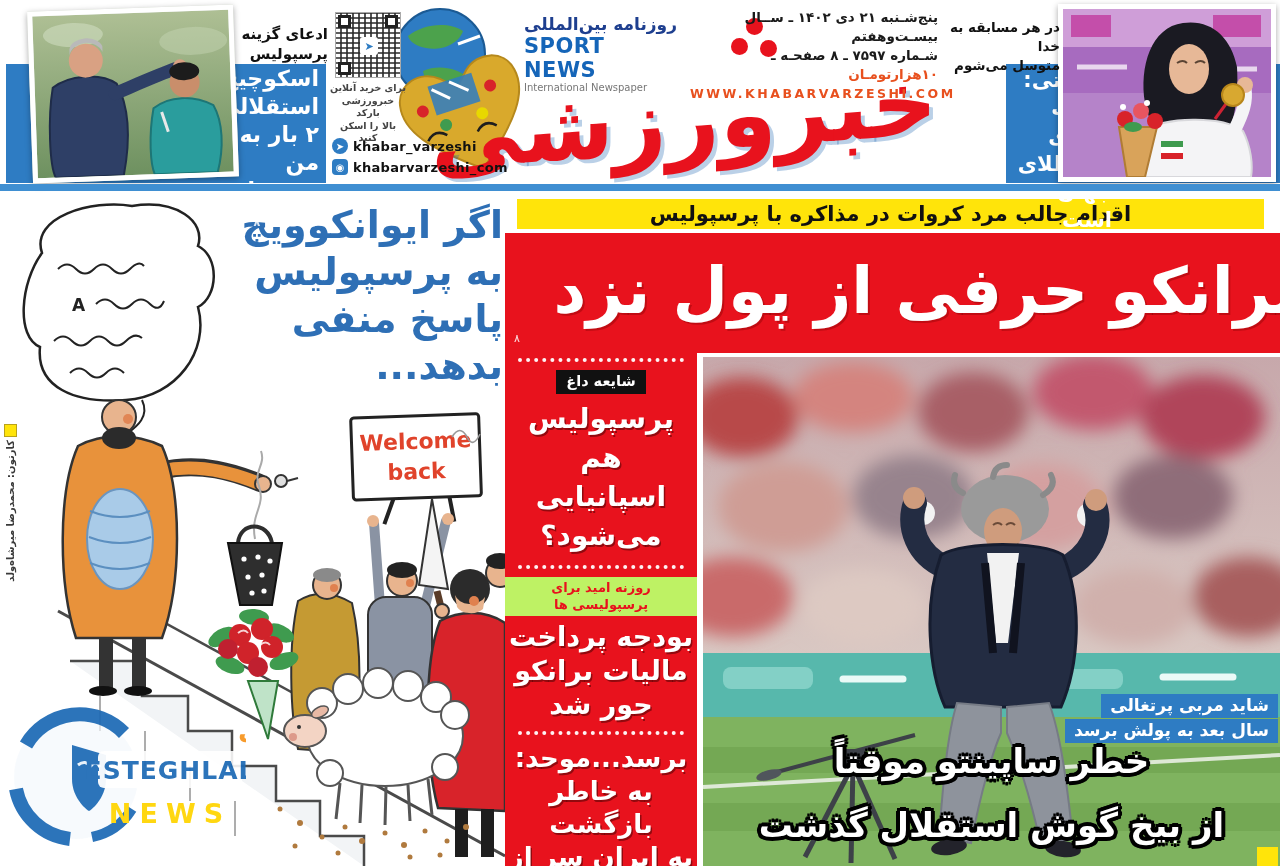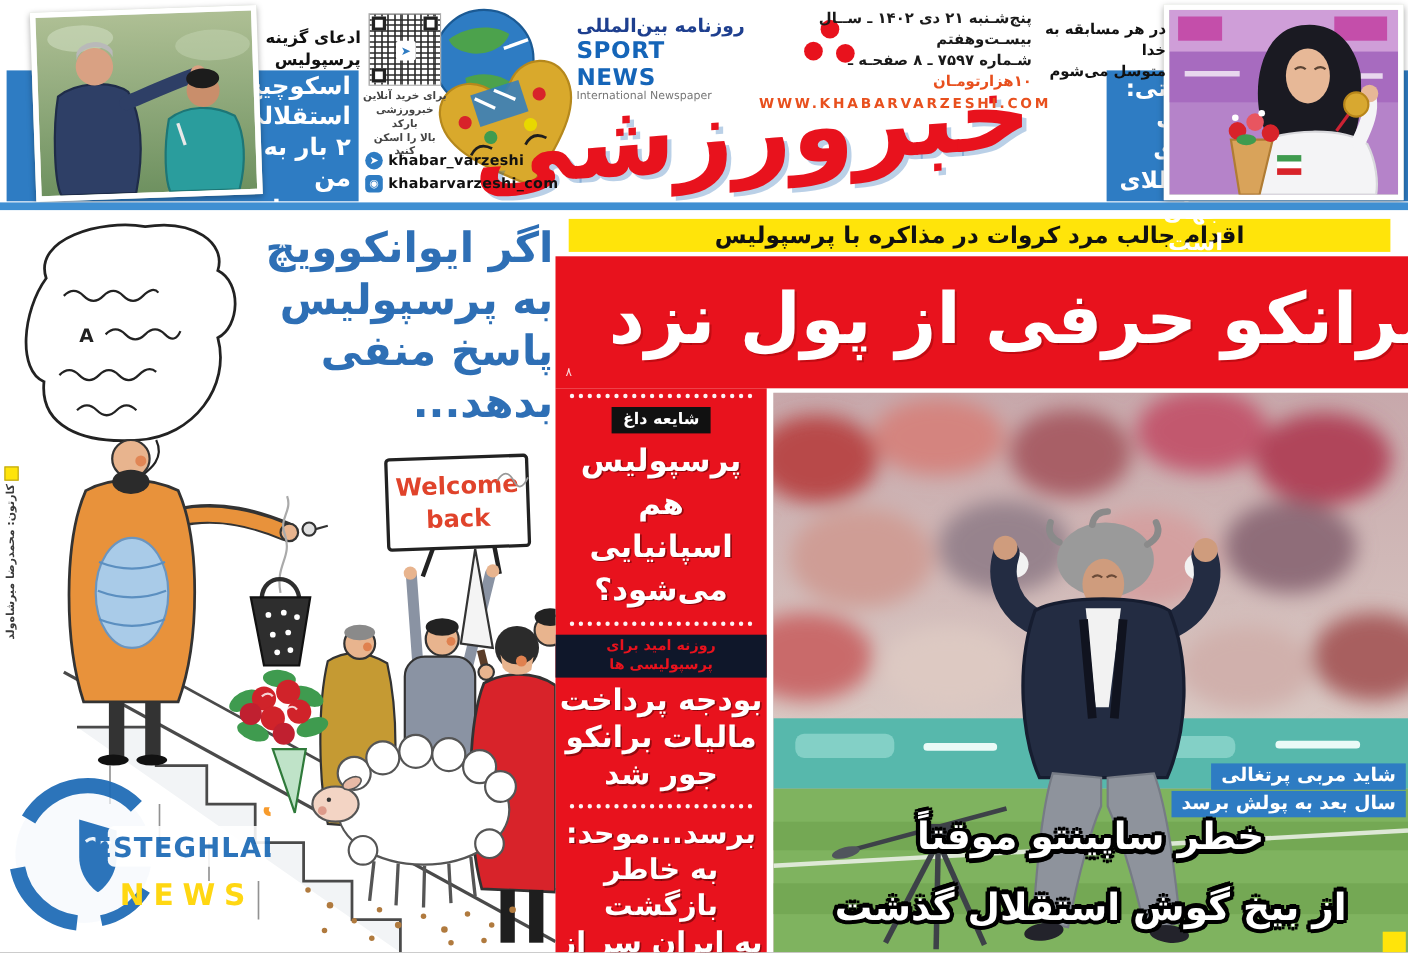--- a/index.html
+++ b/index.html
@@ -61,21 +61,21 @@
     font-size:21px; font-weight:bold; text-align:center; line-height:30px; direction:rtl; }
   #lead-box { left:505px; top:233px; width:841px; height:120px; background:#e8121d; }
   #lead-headline { width:100%; text-align:center; color:#fff; font-weight:bold; font-size:64px; line-height:116px; direction:rtl;
     text-shadow:2px 2px 0 rgba(120,0,0,.35); }
   #lead-ref { position:absolute; left:9px; bottom:8px; color:#fff; font-size:11px; opacity:.85; }
 
   
   #column { left:505px; top:353px; width:192px; height:513px; background:#e8121d; direction:rtl; text-align:center; color:#fff; }
   .dotsep { width:86%; margin:0 auto; border-top:4px dotted rgba(255,255,255,.95); }
   .chip-black { display:inline-block; background:#111; color:#fff; font-weight:bold; font-size:14.5px; padding:2px 10px 3px; line-height:19px; }
-  .chip-white { display:inline-block; background:#0f172a; color:#e8121d; font-weight:bold; font-size:13px; padding:2px 7px 3px; line-height:17px; }
+  .chip-white { display:inline-block; background:#bef264; color:#e8121d; font-weight:bold; font-size:13px; padding:2px 7px 3px; line-height:17px; }
   .col-h { font-weight:bold; color:#fff; text-shadow:1.5px 1.5px 0 rgba(60,0,0,.5); }
 
   
   #main-photo { left:703px; top:357px; width:577px; height:509px; background:#cbb6b6; overflow:hidden; }
   .photo-badge { position:absolute; right:2px; background:#2e7cc3; color:#fff; font-weight:bold; font-size:17px;
     padding:1px 9px 3px; direction:rtl; white-space:nowrap; }
   .big-outline { position:absolute; right:6px; width:565px; text-align:center; direction:rtl; color:#fff; font-weight:bold;
     font-size:34px; line-height:60px;
     text-shadow:-3px -3px 0 #000, 0 -3px 0 #000, 3px -3px 0 #000, -3px 0 0 #000, 3px 0 0 #000,
                 -3px 3px 0 #000, 0 3px 0 #000, 3px 3px 0 #000, -4px 0 0 #000, 4px 0 0 #000, 0 4px 0 #000, 0 -4px 0 #000; }

